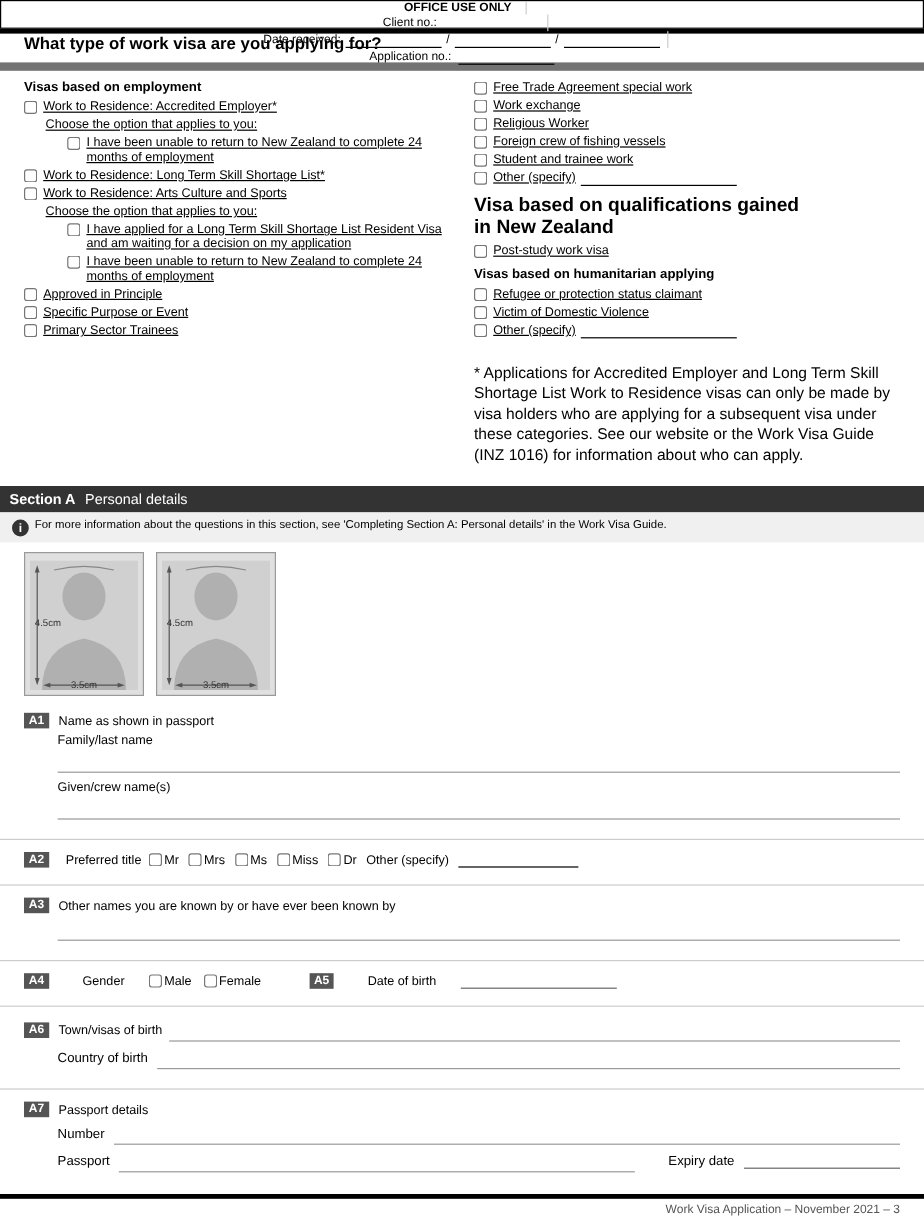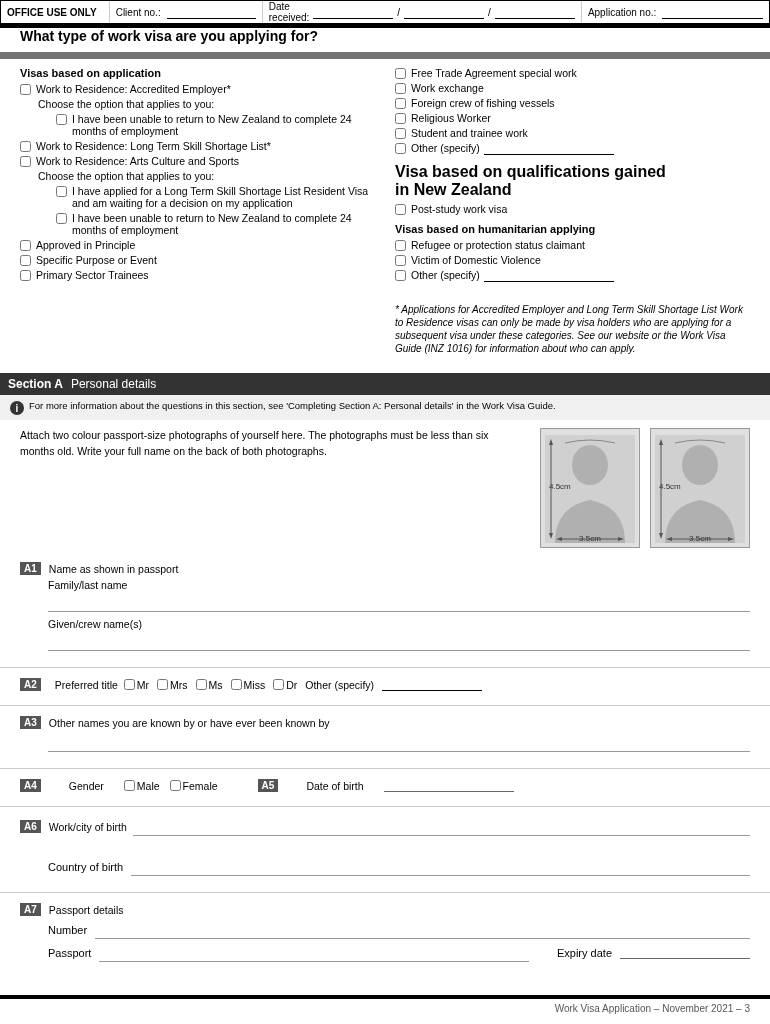--- a/index.html
+++ b/index.html
@@ -19,20 +19,21 @@
       padding: 0;
       position: relative;
     }
     
     .office-header {
       display: flex;
       border: 1px solid #000;
       font-size: 10px;
       height: 24px;
       align-items: center;
+      flex-direction: column;
     }
     .office-header .cell {
       padding: 0 6px;
       height: 100%;
       display: flex;
       align-items: center;
       border-right: 1px solid #ccc;
     }
     .office-header .cell:last-child { border-right: none; flex: 1; }
     .office-header .label { font-weight: bold; margin-right: 6px; }
@@ -63,42 +64,42 @@
     .section-heading {
       font-weight: bold;
       font-size: 11px;
       margin-bottom: 4px;
     }
     .checkbox-item {
       display: flex;
       align-items: flex-start;
       margin-bottom: 3px;
       font-size: 10.5px;
+      text-decoration: underline;
     }
     .checkbox-item input[type="checkbox"] {
       margin-right: 5px;
       margin-top: 1px;
       flex-shrink: 0;
       width: 11px;
       height: 11px;
     }
     .indent1 { padding-left: 18px; }
     .indent2 { padding-left: 36px; }
     .inline-field {
       border: none;
       border-bottom: 1px solid #000;
       outline: none;
       font-size: 10.5px;
       min-width: 100px;
     }
     
     .col-right .visa-subsection { margin-bottom: 8px; }
     .italic-note {
-      font-size: 10px;
-      font-style: italic;
+      font-size: 13px;
       margin-top: 21px;
       line-height: 1.3;
     }
     
     .section-a-header {
       display: flex;
       align-items: center;
       background: #333;
       color: #fff;
       padding: 4px 8px;
@@ -271,21 +272,21 @@
   </div>
 
   <div class="black-rule"></div>
 
   <div class="main-title">What type of work visa are you applying for?</div>
 
   <div class="content">
     <div class="visa-columns">
 
       <div class="col-left">
-        <div class="section-heading">Visas based on application</div>
+        <div class="section-heading">Visas based on employment</div>
 
         <div class="checkbox-item">
           <input type="checkbox" style="">
           <span>Work to Residence: Accredited Employer*</span>
         </div>
         <div class="checkbox-item indent1">
           <span>Choose the option that applies to you:</span>
         </div>
         <div class="checkbox-item indent2">
           <input type="checkbox" style="">
@@ -331,25 +332,25 @@
           <div class="checkbox-item">
             <input type="checkbox" style="">
             <span>Free Trade Agreement special work</span>
           </div>
           <div class="checkbox-item">
             <input type="checkbox" style="">
             <span>Work exchange</span>
           </div>
           <div class="checkbox-item">
             <input type="checkbox" style="">
+            <span>Religious Worker</span>
+          </div>
+          <div class="checkbox-item">
+            <input type="checkbox" style="">
             <span>Foreign crew of fishing vessels</span>
-          </div>
-          <div class="checkbox-item">
-            <input type="checkbox" style="">
-            <span>Religious Worker</span>
           </div>
           <div class="checkbox-item">
             <input type="checkbox" style="">
             <span>Student and trainee work</span>
           </div>
           <div class="checkbox-item">
             <input type="checkbox" style="">
             <span>Other (specify)</span>
             <input type="text" class="inline-field" style="margin-left: 4px; width: 130px;">
           </div>
@@ -392,21 +393,20 @@
     <span class="section-a-title">Personal details</span>
   </div>
 
   <div class="info-note">
     <div class="info-icon">i</div>
     <span>For more information about the questions in this section, see 'Completing Section A: Personal details' in the Work Visa Guide.</span>
   </div>
 
   <div class="personal-section">
     <div class="photo-row">
-      <div class="photo-text">Attach two colour passport-size photographs of yourself here. The photographs must be less than six months old. Write your full name on the back of both photographs.</div>
       <div class="photos-area">
 
         <div class="photo-box">
           <svg width="90" height="108" viewBox="0 0 90 108">
 
             <rect width="90" height="108" fill="#d0d0d0"></rect>
 
             <ellipse cx="45" cy="30" rx="18" ry="20" fill="#b0b0b0"></ellipse>
 
             <path d="M10 108 Q10 72 45 65 Q80 72 80 108 Z" fill="#b0b0b0"></path>
@@ -525,24 +525,24 @@
       <span class="field-label">Date of birth</span>
       <input type="text" class="date-field" style="font-size: 10px; border-bottom: 1px solid rgb(102, 102, 102); border-top: none; border-left: none; border-right: none; width: 130px; letter-spacing: 3px; outline: none;">
     </div>
   </div>
 
   <hr class="divider">
 
   <div class="form-section">
     <div class="field-row">
       <span class="field-number">A6</span>
-      <span class="field-label">Work/city of birth</span>
+      <span class="field-label">Town/visas of birth</span>
       <input type="text" class="full-width-input" style="flex: 1 1 0%; margin-left: 6px;">
     </div>
-    <div class="input-block" style="padding-left:28px; margin-top:21px;">
+    <div class="input-block" style="padding-left:28px; margin-top:4px;">
       <div style="display:flex; align-items:center; gap:8px;">
         <span>Country of birth</span>
         <input type="text" class="full-width-input" style="flex: 1 1 0%;">
       </div>
     </div>
   </div>
 
   <hr class="divider">
 
   <div class="form-section">

